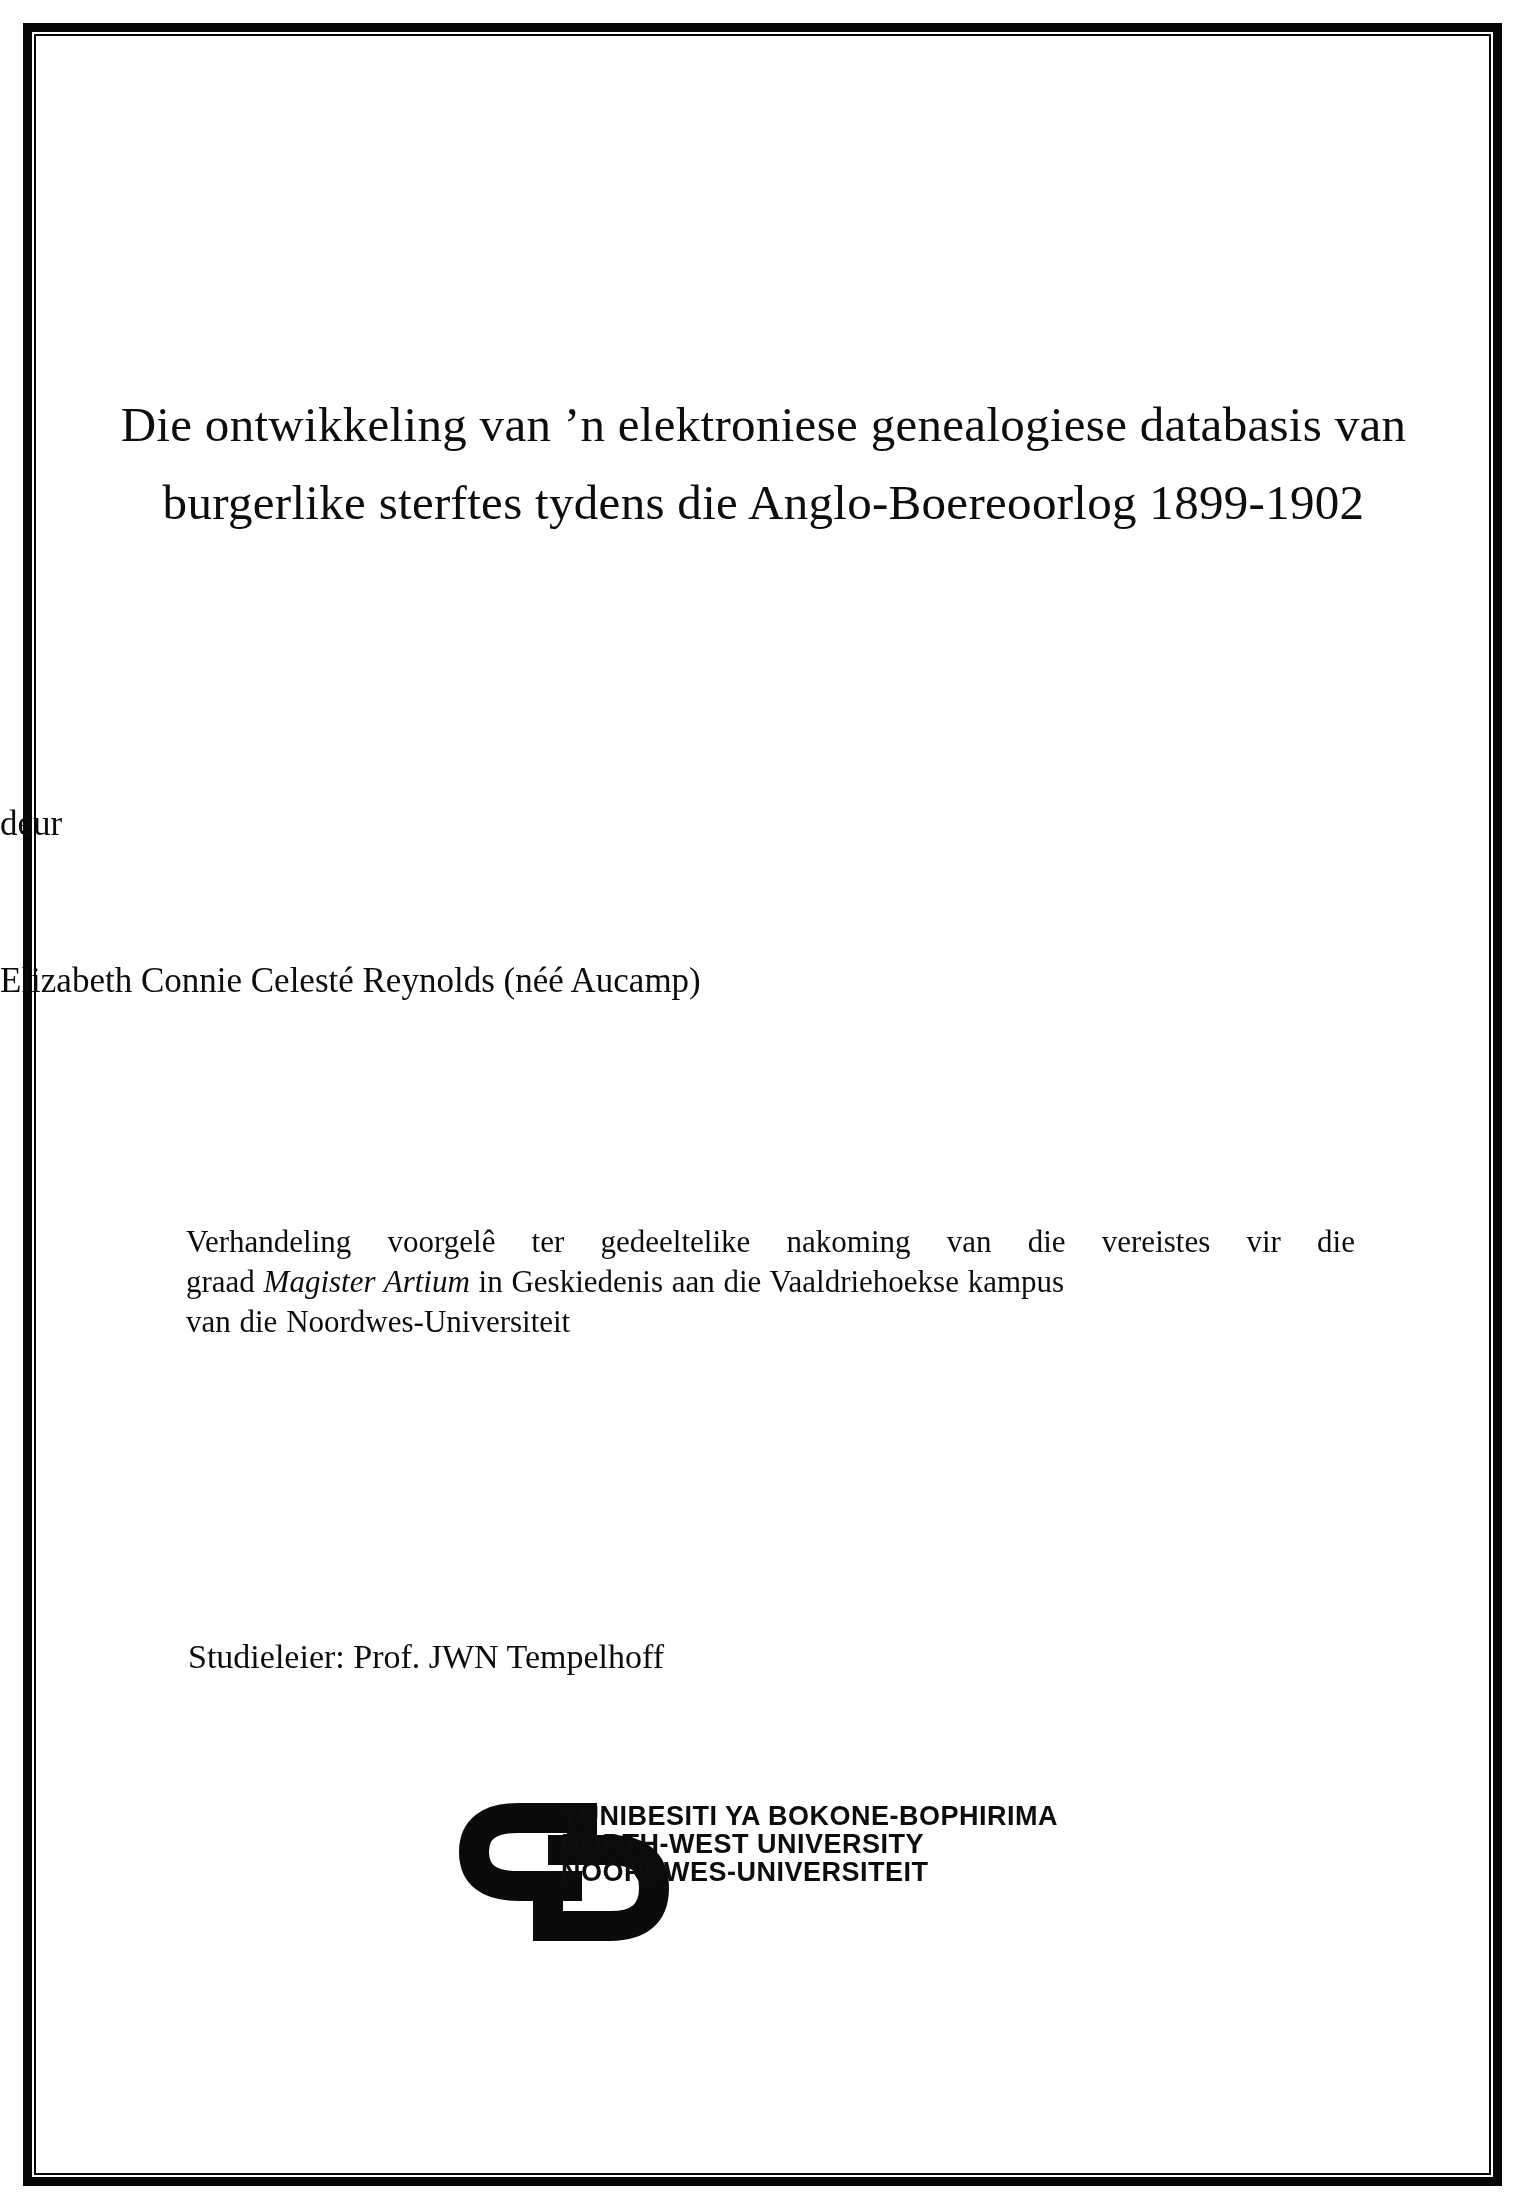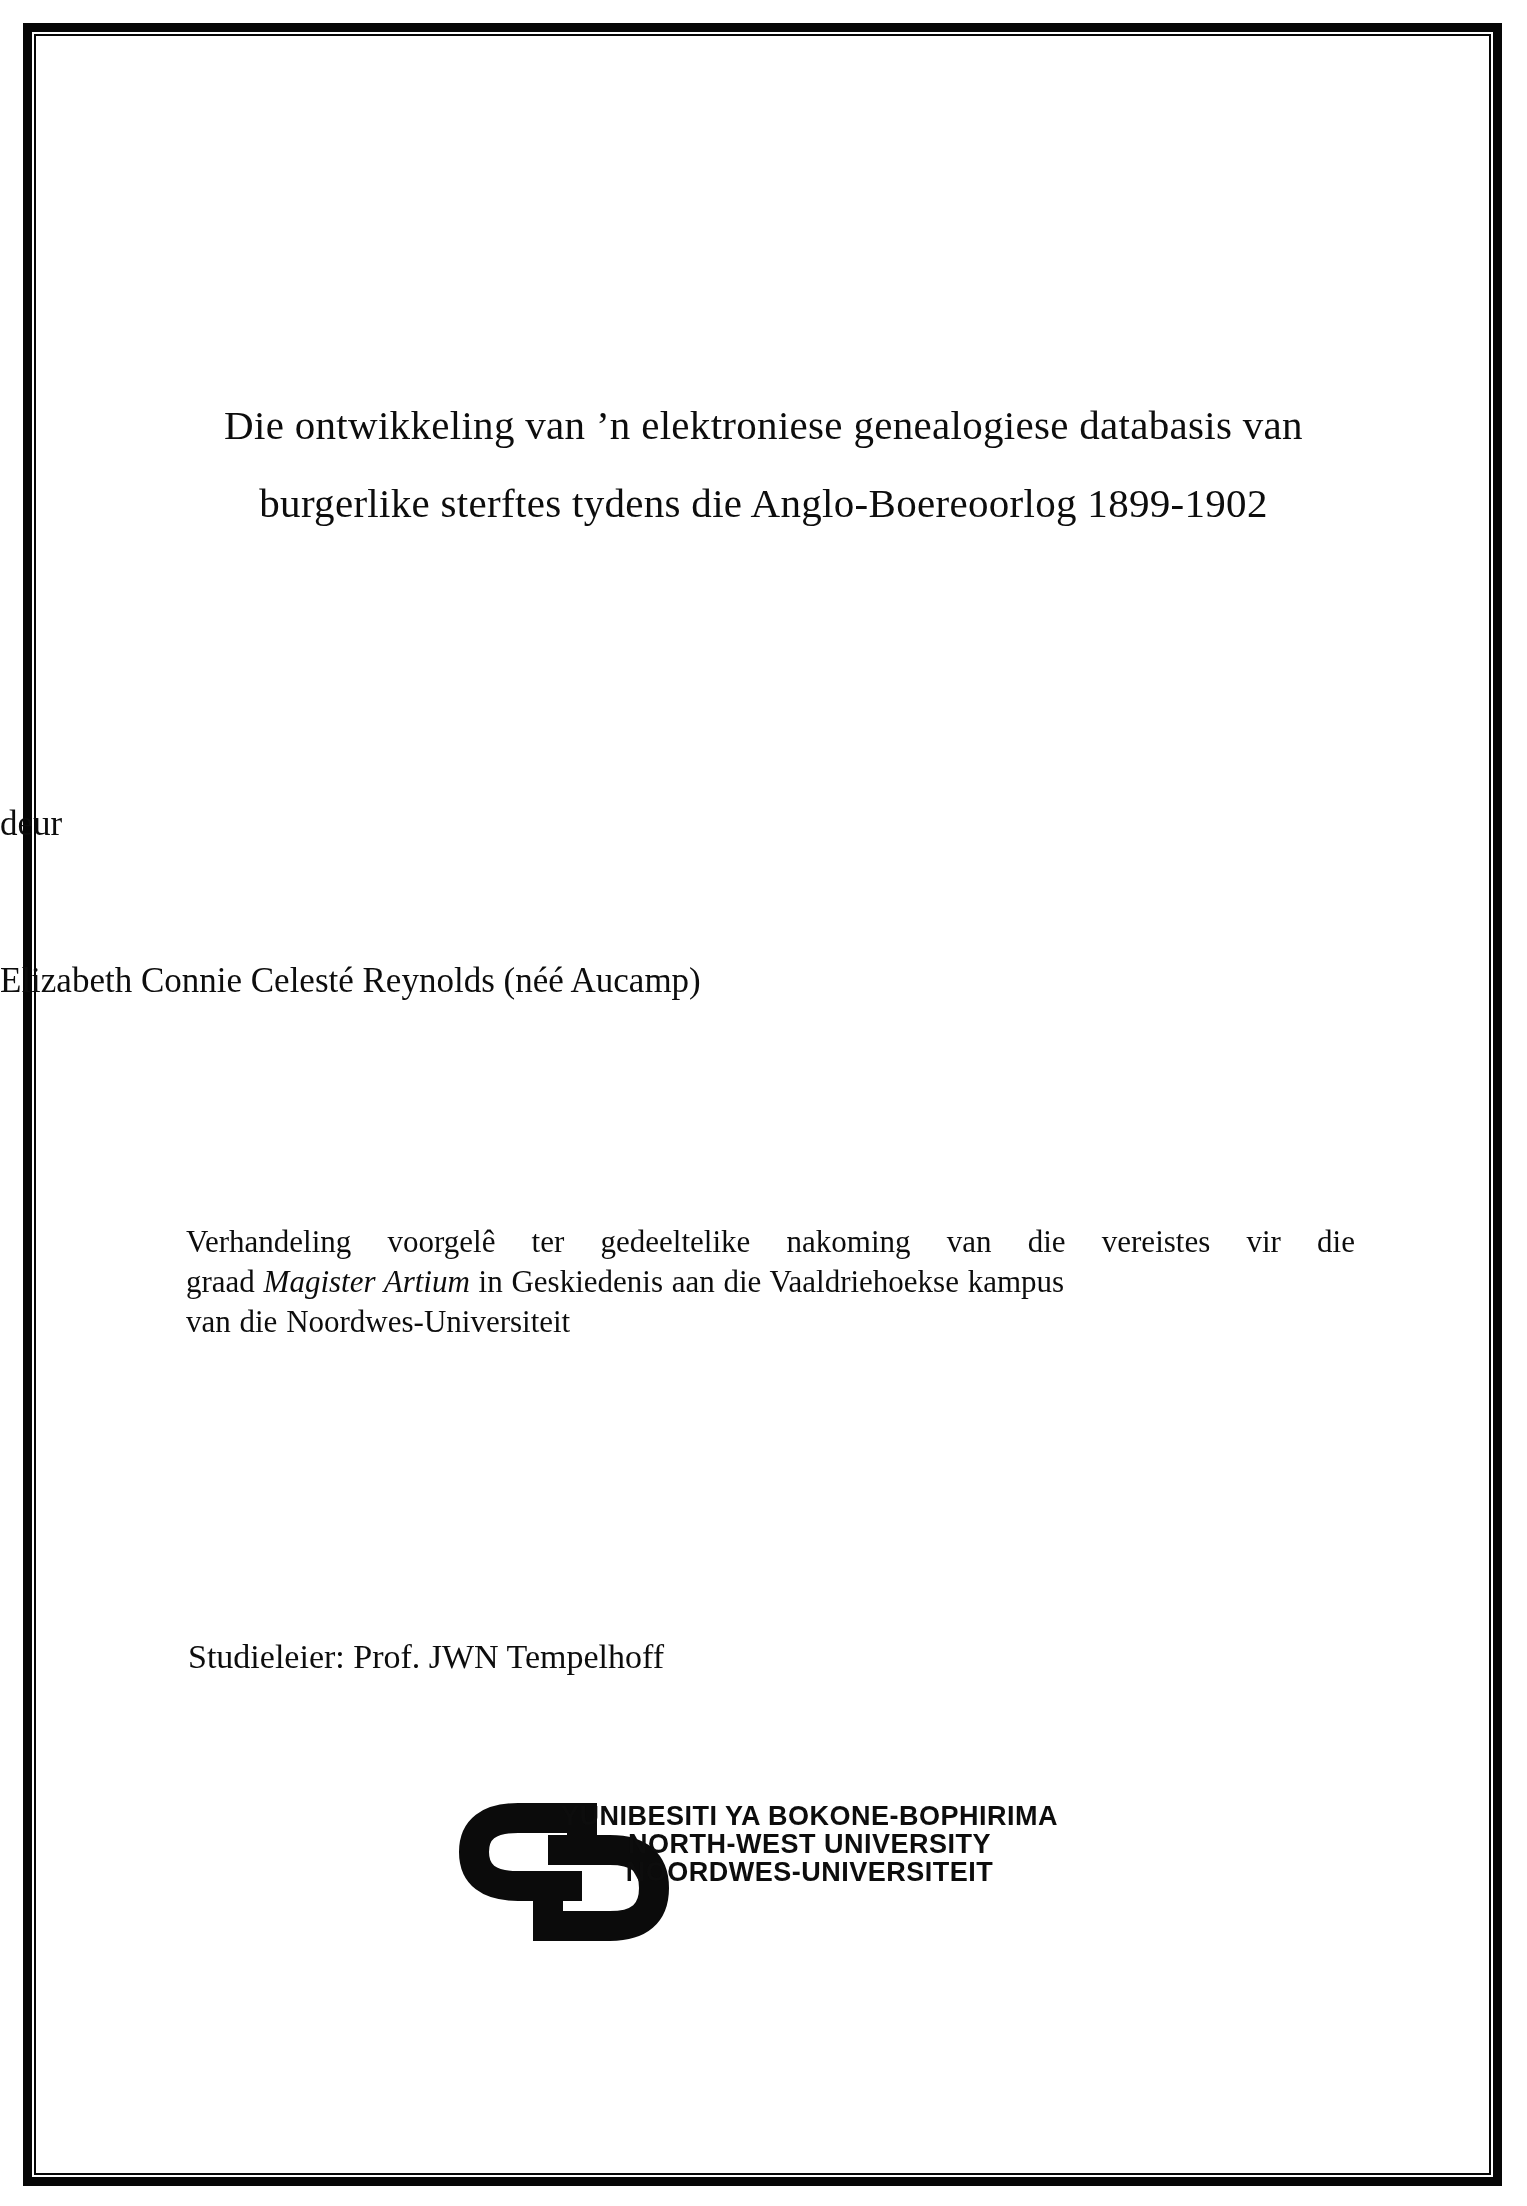--- a/index.html
+++ b/index.html
@@ -31,21 +31,21 @@
     inset: 2px;
     border: 2px solid #060606;
   }
 
   .title-block {
     position: absolute;
     left: 95px;
     right: 95px;
     top: 386px;
     text-align: center;
-    font-size: 41px;
+    font-size: 49px;
     line-height: 78px;
     letter-spacing: 0.3px;
   }
 
   .byline {
     position: absolute;
     left: 0;
     right: 0;
     top: 805px;
     font-size: 35px;
@@ -90,21 +90,21 @@
     position: absolute;
     left: 458px;
     top: 1799px;
     width: 212px;
     height: 150px;
   }
   .logo-text {
     position: absolute;
     right: 469px;
     top: 1802px;
-    text-align: center;
+    text-align: left;
     font-family: "Liberation Sans", sans-serif;
     font-weight: 700;
     font-size: 27px;
     line-height: 28px;
     letter-spacing: 0.5px;
     color: #0d0d0d;
     white-space: nowrap;
   }
 </style>
 </head>

